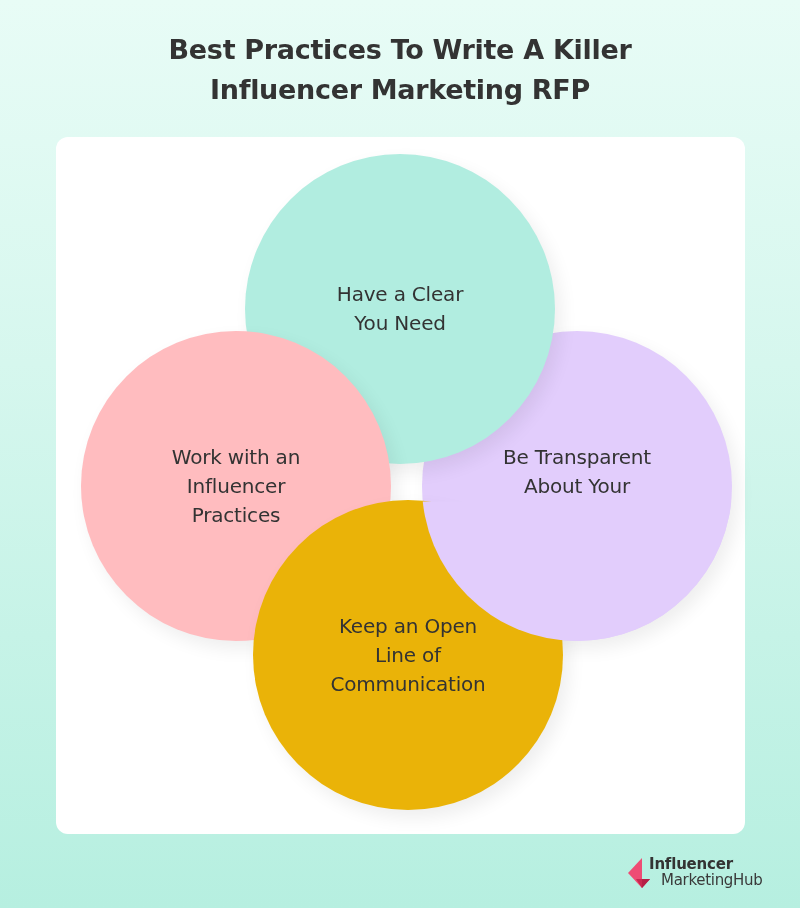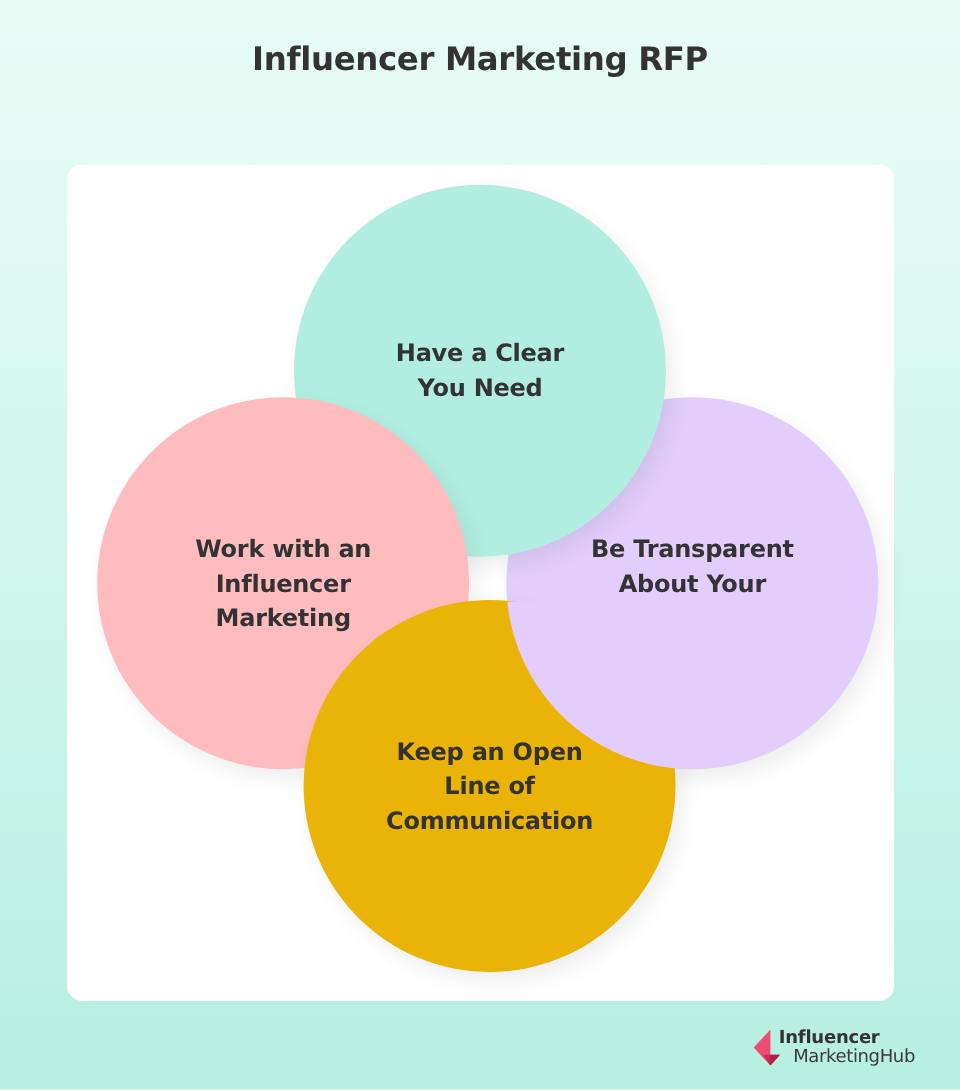--- a/index.html
+++ b/index.html
@@ -32,21 +32,21 @@
     position: absolute;
     width: 310px; height: 310px;
     border-radius: 50%;
     box-shadow: 6px 8px 18px rgba(0,0,0,0.07);
     display: flex;
     align-items: center;
     justify-content: center;
     text-align: center;
   }
   .circle .label {
-    font-weight: bold;
+    font-weight: normal;
     font-size: 20px;
     line-height: 29px;
     color: #333333;
     width: 200px;
     letter-spacing: -0.2px;
   }
   .circle .label span { display: block; }
   
   .c-top    { left: 245px; top: 154px; background: #b1ede0; z-index: 2; }
   .c-right  { left: 422px; top: 331px; background: #e2cdfc; z-index: 1; }
@@ -76,20 +76,21 @@
   .logo-line2 {
     position: absolute; left: 33px; top: 16px;
     font-size: 15px; line-height: 17px; color: #3a3a3a;
     letter-spacing: -0.3px;
   }
 </style>
 </head>
 <body>
 
 <div class="title">
+  <span>Best Practices To Write A Killer</span>
   <span>Influencer Marketing RFP</span>
 </div>
 
 <div class="card"></div>
 
 <div class="circle c-right">
   <div class="label">
     <span>Be Transparent</span>
     <span>About Your</span>
     <span>Rubric</span>
@@ -100,21 +101,21 @@
   <div class="label">
     <span>Have a Clear</span>
     <span>You Need</span>
   </div>
 </div>
 
 <div class="circle c-left">
   <div class="label">
     <span>Work with an</span>
     <span>Influencer</span>
-    <span>Marketing</span>
+    <span>Practices</span>
   </div>
 </div>
 
 <div class="circle c-bottom">
   <div class="label">
     <span>Keep an Open</span>
     <span>Line of</span>
     <span>Communication</span>
   </div>
 </div>

